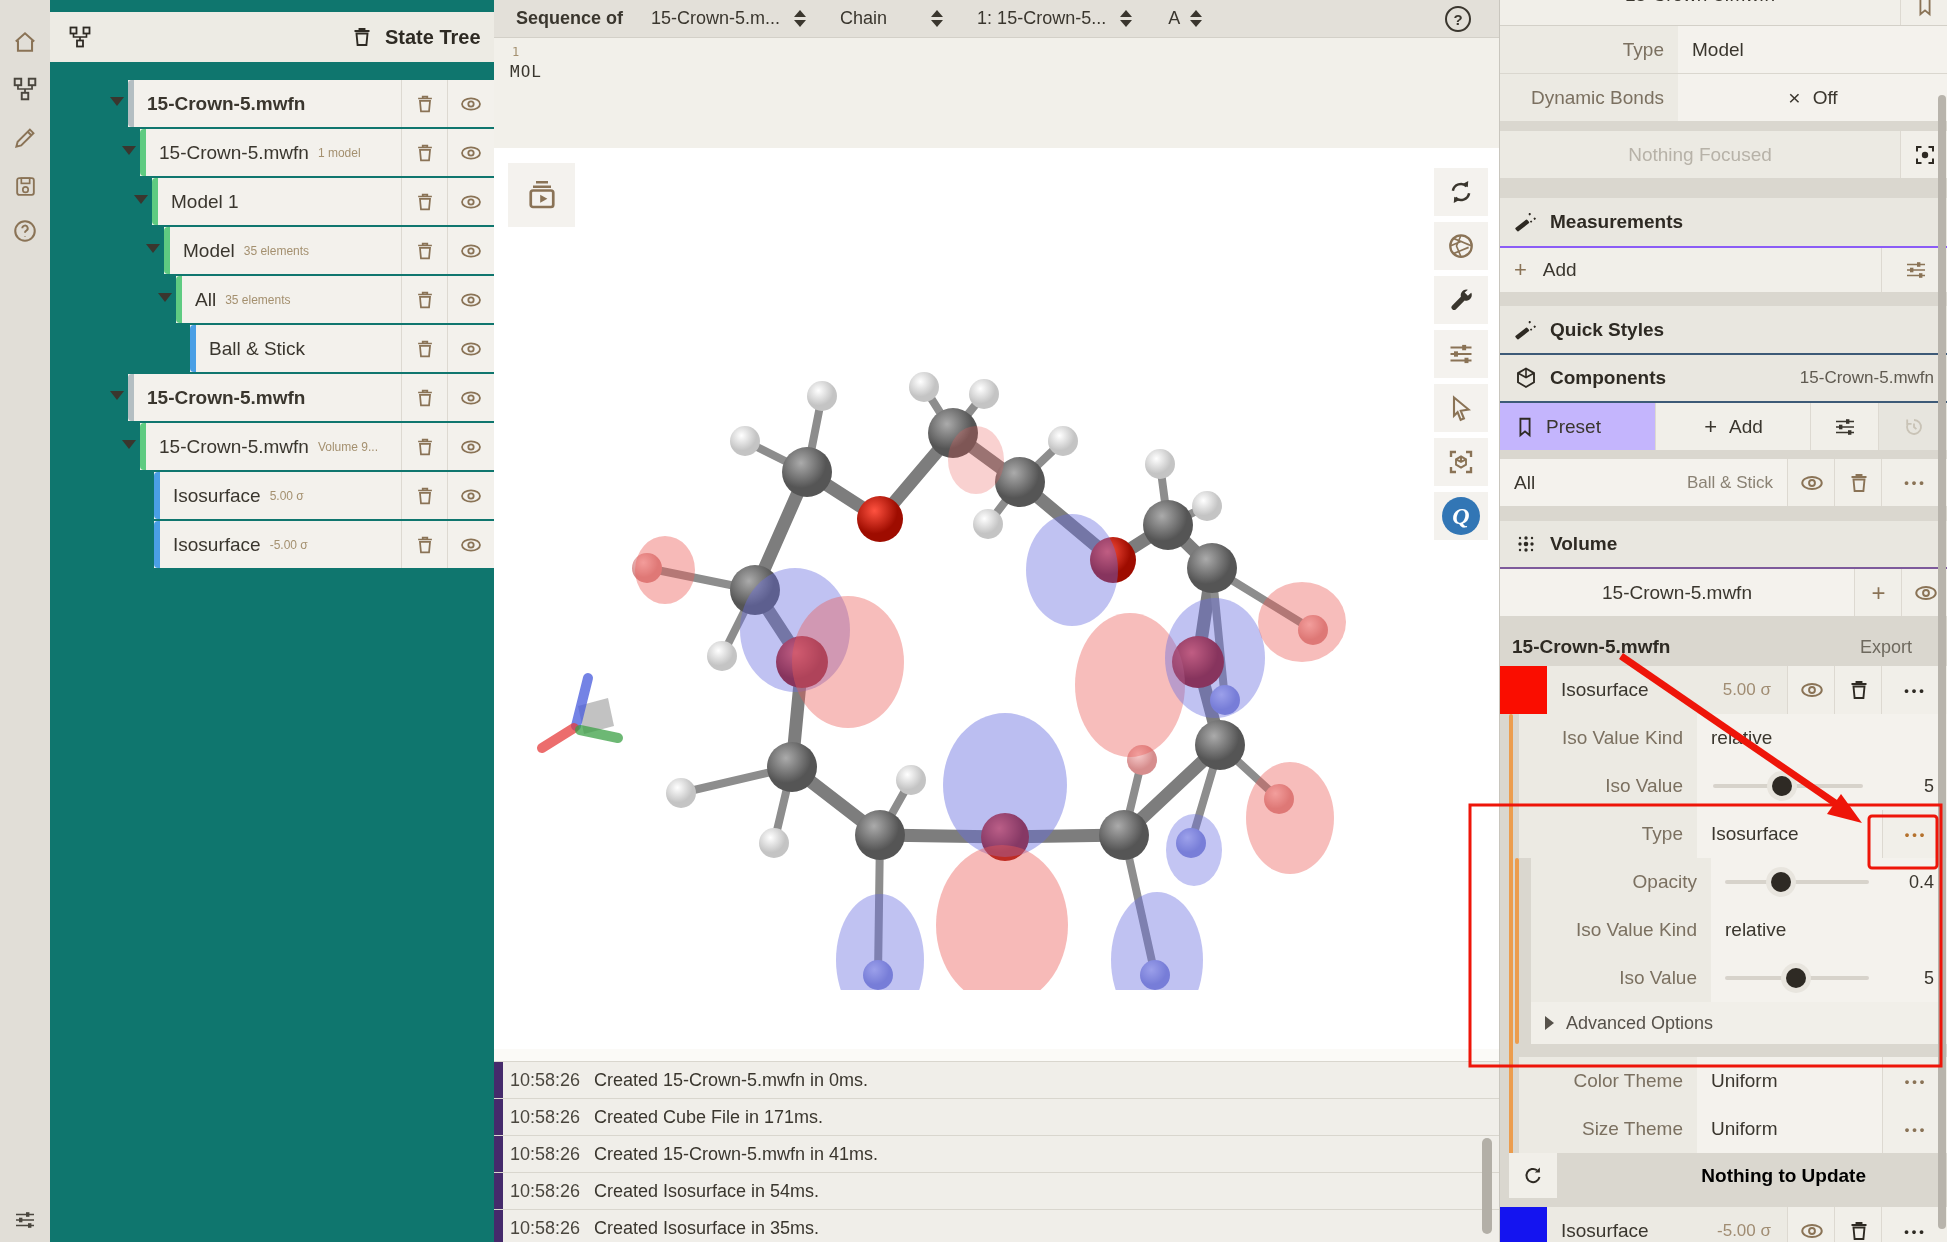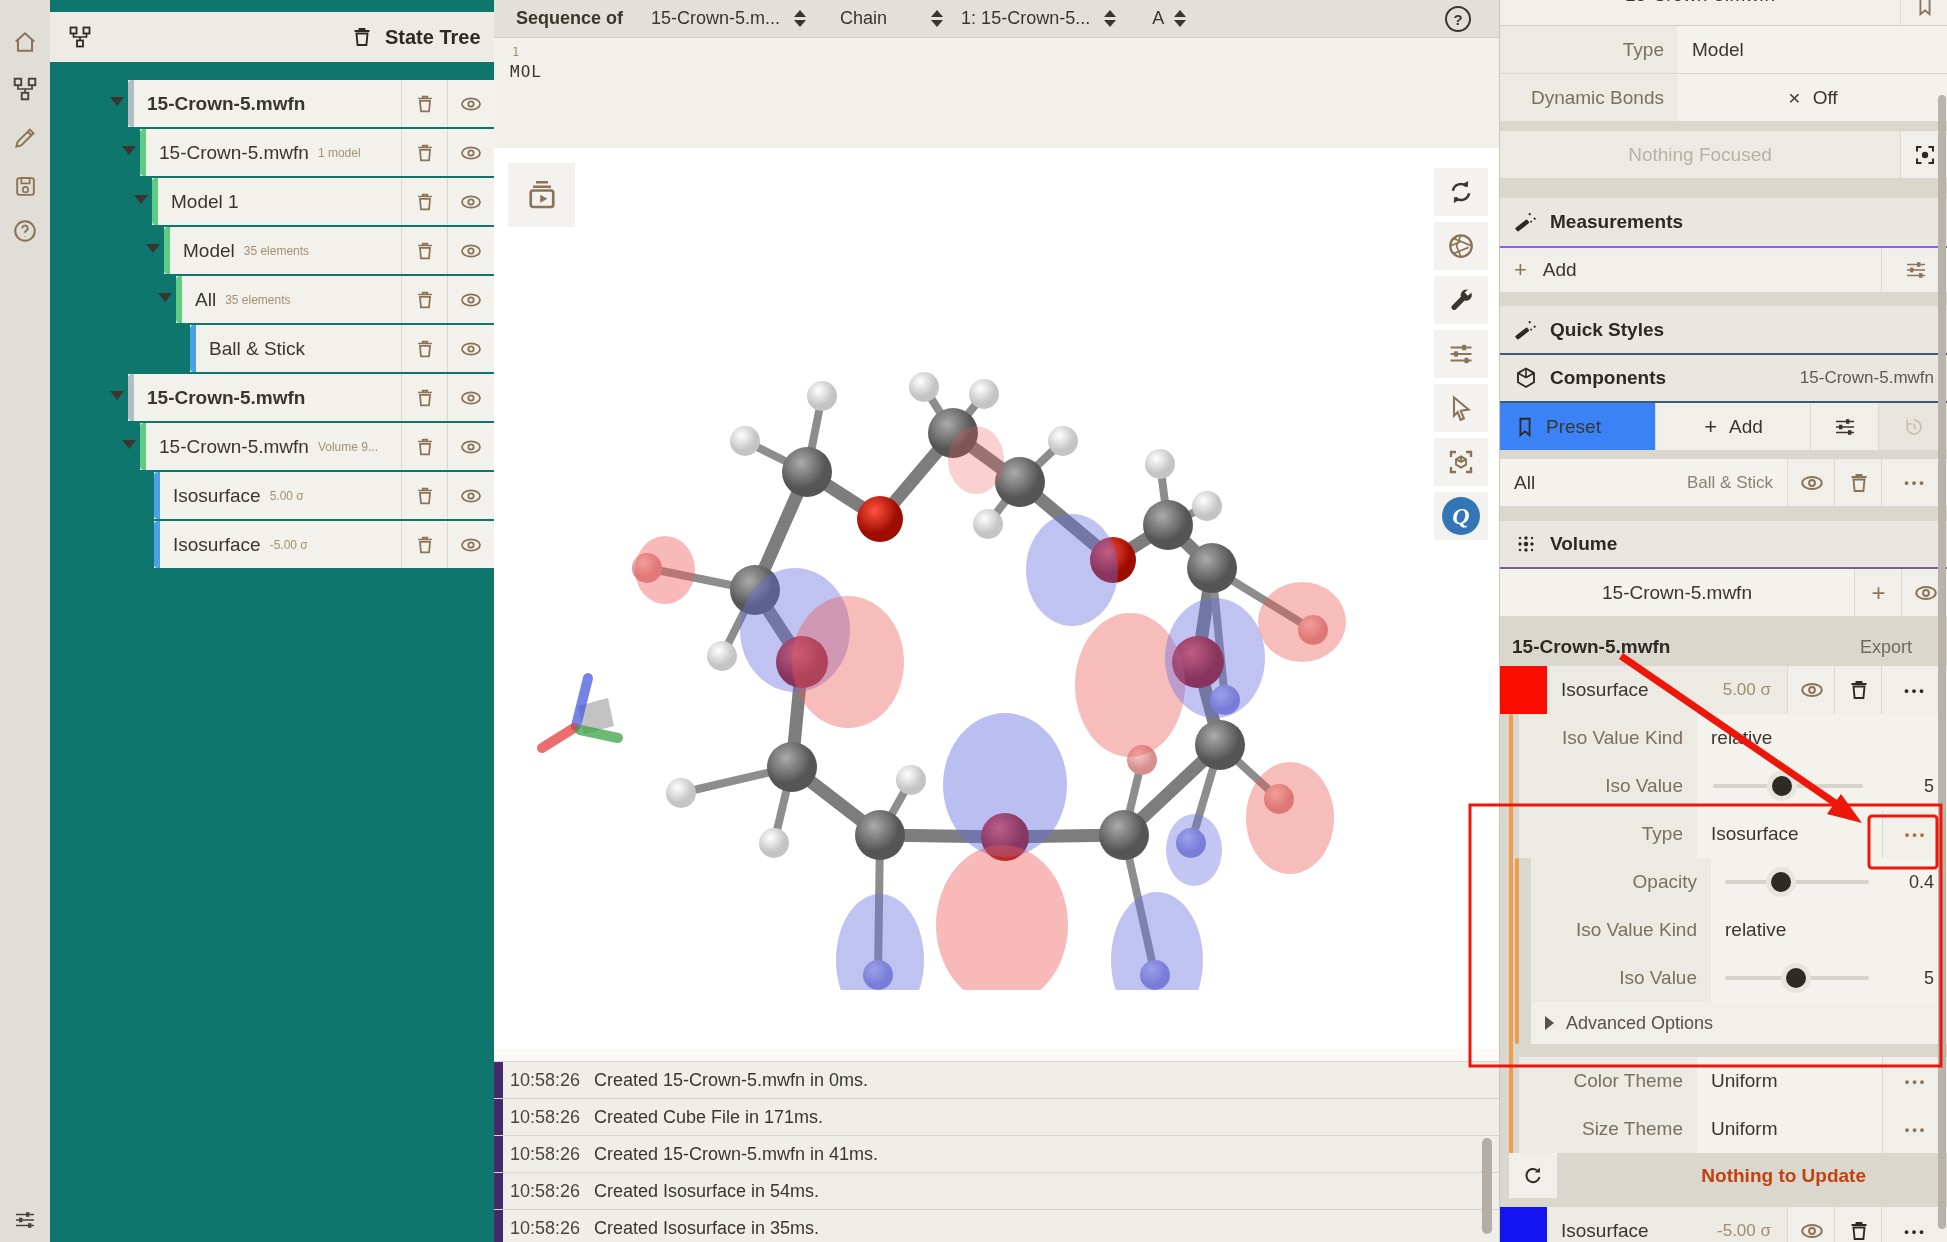--- a/index.html
+++ b/index.html
@@ -407,21 +407,21 @@
           <i class="dn"></i>
         </span>
       </span>
     <span class="dd" style="margin-left:34px">
         <span>Chain</span>
         <span class="sortarr" style="margin-left:44px">
           <i class="up"></i>
           <i class="dn"></i>
         </span>
       </span>
-    <span class="dd" style="margin-left:18px">
+    <span class="dd" style="margin-left:34px">
         <span>1: 15-Crown-5...</span>
         <span class="sortarr">
           <i class="up"></i>
           <i class="dn"></i>
         </span>
       </span>
     <span class="dd" style="margin-left:36px">
         <span>A</span>
         <span class="sortarr" style="margin-left:10px">
           <i class="up"></i>
@@ -667,21 +667,21 @@
   <div class="shead" style="top:355px;height:46px;border-bottom:2px solid #3d5a77">
     <span class="hicon">
         <svg class="ic" width="24" height="24">
           <use href="#i-cube"></use>
         </svg>
       </span>
     <span>Components</span>
     <span style="position:absolute;right:14px;font-weight:normal;font-size:17px;color:#5f5a50">15-Crown-5.mwfn</span>
   </div>
   <div class="prow" style="top:403px;height:47px">
-    <div class="vcell" style="left:0;width:155px;background:#3b82f6">
+    <div class="vcell" style="left:0;width:155px;background:#c4b5fd">
       <span style="color:#2e2a23;display:flex;margin-right:10px">
           <svg class="ic" width="22" height="22">
             <use href="#i-bookmark"></use>
           </svg>
         </span>
       <span>Preset</span>
     </div>
     <div class="icell" style="left:155px;width:155px;color:#3a362e;font-size:19px">
       <span style="font-size:22px;margin-right:12px">+</span>
       <span>Add</span>
@@ -831,21 +831,21 @@
     <div class="icell" style="left:382px;width:66px;color:#8a7356">
         <span class="dots">•••</span>
       </div>
   </div>
   <div class="prow" style="top:1153px;height:45px">
     <div class="icell" style="left:9px;width:48px;border-left:none;color:#2e2a23">
         <svg class="ic" width="24" height="24">
           <use href="#i-refresh"></use>
         </svg>
       </div>
-    <div style="position:absolute;left:57px;top:0;width:321px;height:45px;display:flex;align-items:center;justify-content:flex-end;padding-right:12px;box-sizing:border-box;font-weight:bold;font-size:19px;color:#c2410c">Nothing to Update</div>
+    <div style="position:absolute;left:57px;top:0;width:321px;height:45px;display:flex;align-items:center;justify-content:flex-end;padding-right:12px;box-sizing:border-box;font-weight:bold;font-size:19px;color:#000000">Nothing to Update</div>
   </div>
 
   <div class="prow" style="top:1207px;height:48px">
     <div style="position: absolute; left: 0px; top: 0px; width: 47px; height: 48px; background: rgb(20, 20, 240);"></div>
     <div class="vcell" style="left:47px;width:240px;background:#eceae3">
       <span>Isosurface</span>
       <span style="position:absolute;right:16px;font-size:17px;color:#a08c72">-5.00 σ</span>
     </div>
     <div class="icell" style="left:287px;width:47px;color:#8a7356">
         <svg class="ic" width="26" height="26">

